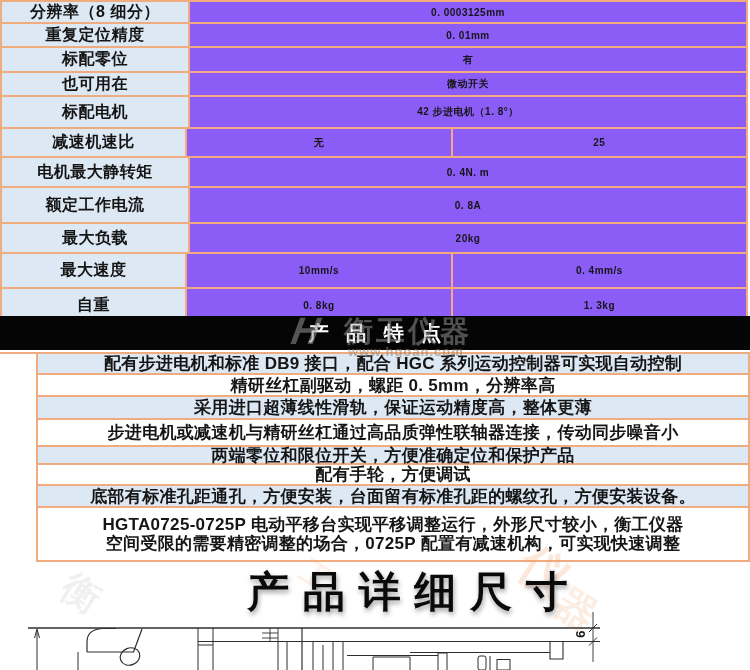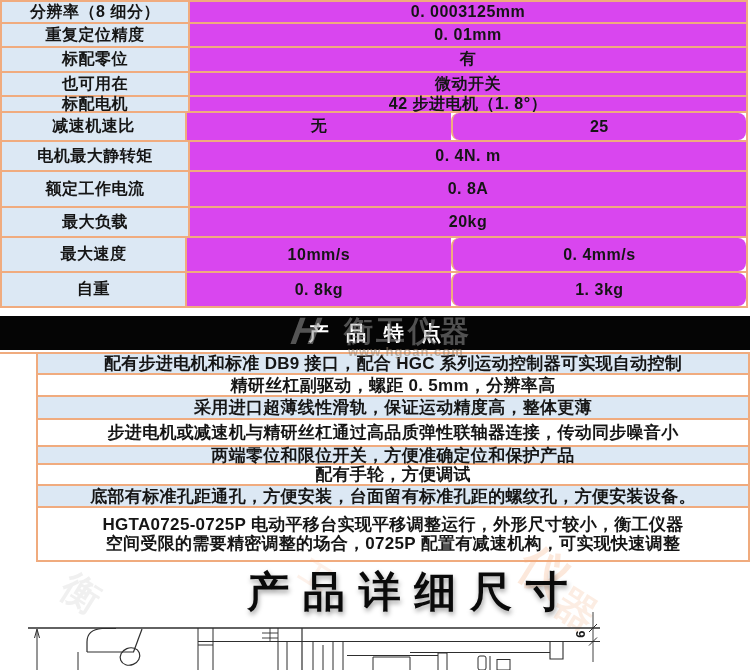--- a/index.html
+++ b/index.html
@@ -16,39 +16,39 @@
     position:absolute;left:0;top:0;width:748px;
     border-top:2px solid #f0ab7e;
     border-left:2px solid #f0ab7e;
     border-right:2px solid #f0ab7e;
   }
   .spec-row{display:flex;border-bottom:2px solid #f0ab7e;background:#fff;text-align:right;}
   .spec-row:nth-child(1){height:22px}
   .spec-row:nth-child(2){height:24px}
   .spec-row:nth-child(3){height:25px}
   .spec-row:nth-child(4){height:24px}
-  .spec-row:nth-child(5){height:16px}
+  .spec-row:nth-child(5){height:32px}
   .spec-row:nth-child(6){height:29px}
   .spec-row:nth-child(7){height:30px}
   .spec-row:nth-child(8){height:36px}
   .spec-row:nth-child(9){height:30px}
   .spec-row:nth-child(10){height:35px}
   .spec-row:nth-child(11){height:35px}
   .spec-label{
     width:188px;background:#dce8f4;border-right:2px solid #f0ab7e;
     display:flex;align-items:center;justify-content:center;
     font-weight:bold;font-size:16px;letter-spacing:0.5px;white-space:nowrap;
   }
   .spec-value{
     display:flex;align-items:center;justify-content:center;
-    font-weight:bold;font-size:16px;letter-spacing:0.5px;white-space:nowrap;background:#d946ef;
+    font-weight:bold;font-size:10px;letter-spacing:0.5px;white-space:nowrap;background:#8b5cf6;
   }
   .spec-value.vfull{width:556px;}
   .spec-value.v1{width:268px;}
-  .spec-value.v2{width:300px;border-left:2px solid #f0ab7e;border-radius:8px;}
+  .spec-value.v2{width:300px;border-left:2px solid #f0ab7e;}
 
   
   .features-banner{
     position:absolute;left:0;top:316px;width:750px;height:34px;
     background:#050505;color:#ffffff;
     display:flex;align-items:center;justify-content:center;
     font-size:20px;font-weight:bold;letter-spacing:6px;text-indent:6px;
   }
   
   .wm-banner{position:absolute;left:288px;top:309px;width:230px;height:48px;pointer-events:none;z-index:6;}

